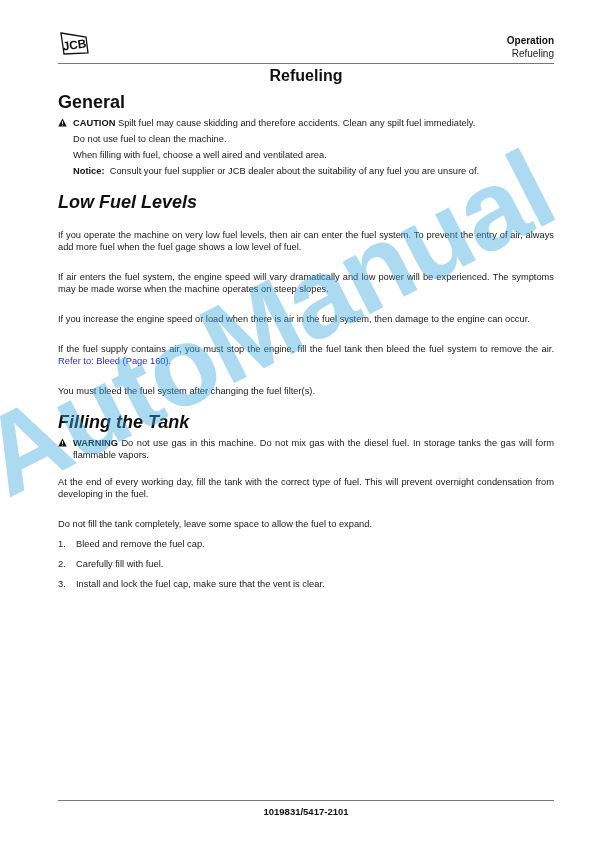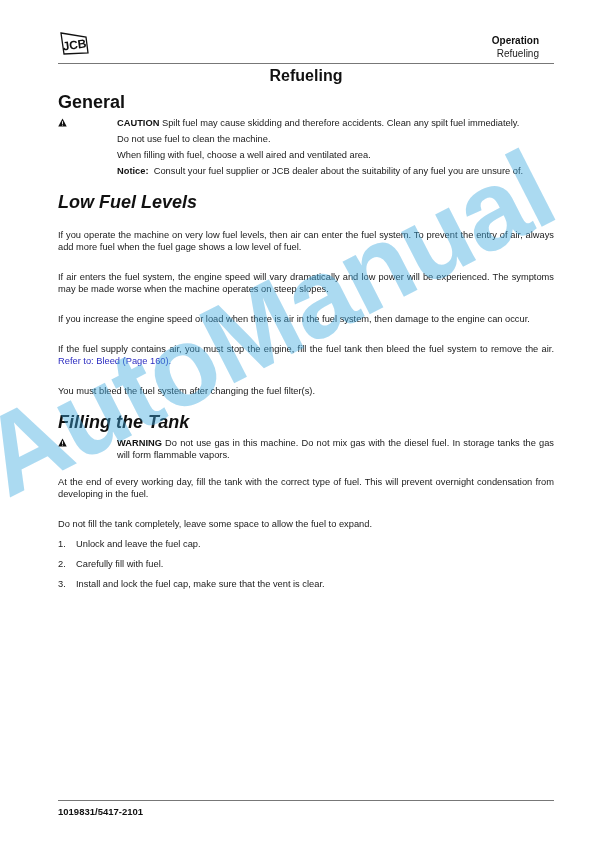--- a/index.html
+++ b/index.html
@@ -7,41 +7,41 @@
       width: 612px; height: 865px; position: relative; overflow: hidden;
       font-family: "Liberation Sans", "DejaVu Sans", sans-serif;
       color: #111;
     }
     .page { position: absolute; left: 0; top: 0; width: 612px; height: 865px; }
     .logo {
       position: absolute; left: 58px; top: 31px; width: 32px; height: 25px;
     }
     .logo svg { width: 32px; height: 25px; display: block; }
     .hdr-right {
-      position: absolute; right: 73px; top: 34px; text-align: right;
+      position: absolute; right: 58px; top: 34px; text-align: right;
       font-size: 10px; line-height: 13px;
     }
     .hdr-section { font-weight: bold; color: #111; }
     .hdr-topic { color: #222; }
     .rule-top {
       position: absolute; left: 58px; right: 58px; top: 63px;
       border-top: 1px solid #777;
     }
     .page-title {
       position: absolute; left: 0; right: 0; top: 67px;
       text-align: center; font-weight: bold; font-size: 16px;
     }
     .content {
       position: absolute; left: 58px; width: 496px; top: 93px;
       font-size: 9.3px; line-height: 12px; color: #1a1a1a;
     }
     h2 {
       font-size: 18px; font-weight: bold; margin: 0; line-height: 18px; color: #111;
     }
-    .warn-row { display: flex; align-items: flex-start; margin-top: 6px; gap: 44px; }
+    .warn-row { display: flex; align-items: flex-start; margin-top: 6px; }
     .warn-icon {
       width: 9px; height: 9px; flex: 0 0 auto; margin-top: 1px; margin-right: 6px;
     }
     .warn-icon svg { width: 9px; height: 9px; display: block; }
     .warn-body { flex: 1; text-align: justify; }
     .kw { font-weight: bold; color: #111; }
     p { margin: 0; }
     .mt4 { margin-top: 4px; }
     .mt9 { margin-top: 18px; }
     .mt16 { margin-top: 16px; font-style: italic; }
@@ -51,21 +51,21 @@
     ol.steps li { display: flex; margin-bottom: 8px; }
     .step-num { width: 18px; flex: 0 0 auto; }
     .step-body { flex: 1; }
     .step-ref { margin-left: 18px; margin-top: -4px; }
     .rule-bottom {
       position: absolute; left: 58px; right: 58px; top: 800px;
       border-top: 1px solid #777;
     }
     .footer {
       position: absolute; left: 58px; right: 58px; top: 806px;
-      display: flex; justify-content: flex-start;
+      display: flex; justify-content: center;
       font-size: 9.5px; font-weight: bold; color: #111;
     }
     .watermark {
       position: absolute; left: -10px; top: 400px;
       font-size: 112px; font-weight: bold; color: #3aa8e0; opacity: 0.42;
       transform: rotate(-27deg); transform-origin: left center;
       white-space: nowrap; pointer-events: none; letter-spacing: -2px;
     }
   </style>
 </head>
@@ -127,21 +127,21 @@
       <div class="warn-body">
         <p><span class="kw">WARNING</span> <span>Do not use gas in this machine. Do not mix gas with the diesel fuel. In storage tanks the gas will form flammable vapors.</span></p>
       </div>
     </div>
     <p class="just" style="margin-top:15px">At the end of every working day, fill the tank with the correct type of fuel. This will prevent overnight condensation from developing in the fuel.</p>
     <p class="just mt9">Do not fill the tank completely, leave some space to allow the fuel to expand.</p>
 
     <ol class="steps">
       <li>
         <span class="step-num">1.</span>
-        <span class="step-body">Unlock and leave the fuel cap.</span>
+        <span class="step-body">Bleed and remove the fuel cap.</span>
       </li>
       <li>
         <span class="step-num">2.</span>
         <span class="step-body">Carefully fill with fuel.</span>
       </li>
       <li>
         <span class="step-num">3.</span>
         <span class="step-body">Install and lock the fuel cap, make sure that the vent is clear.</span>
       </li>
     </ol>

